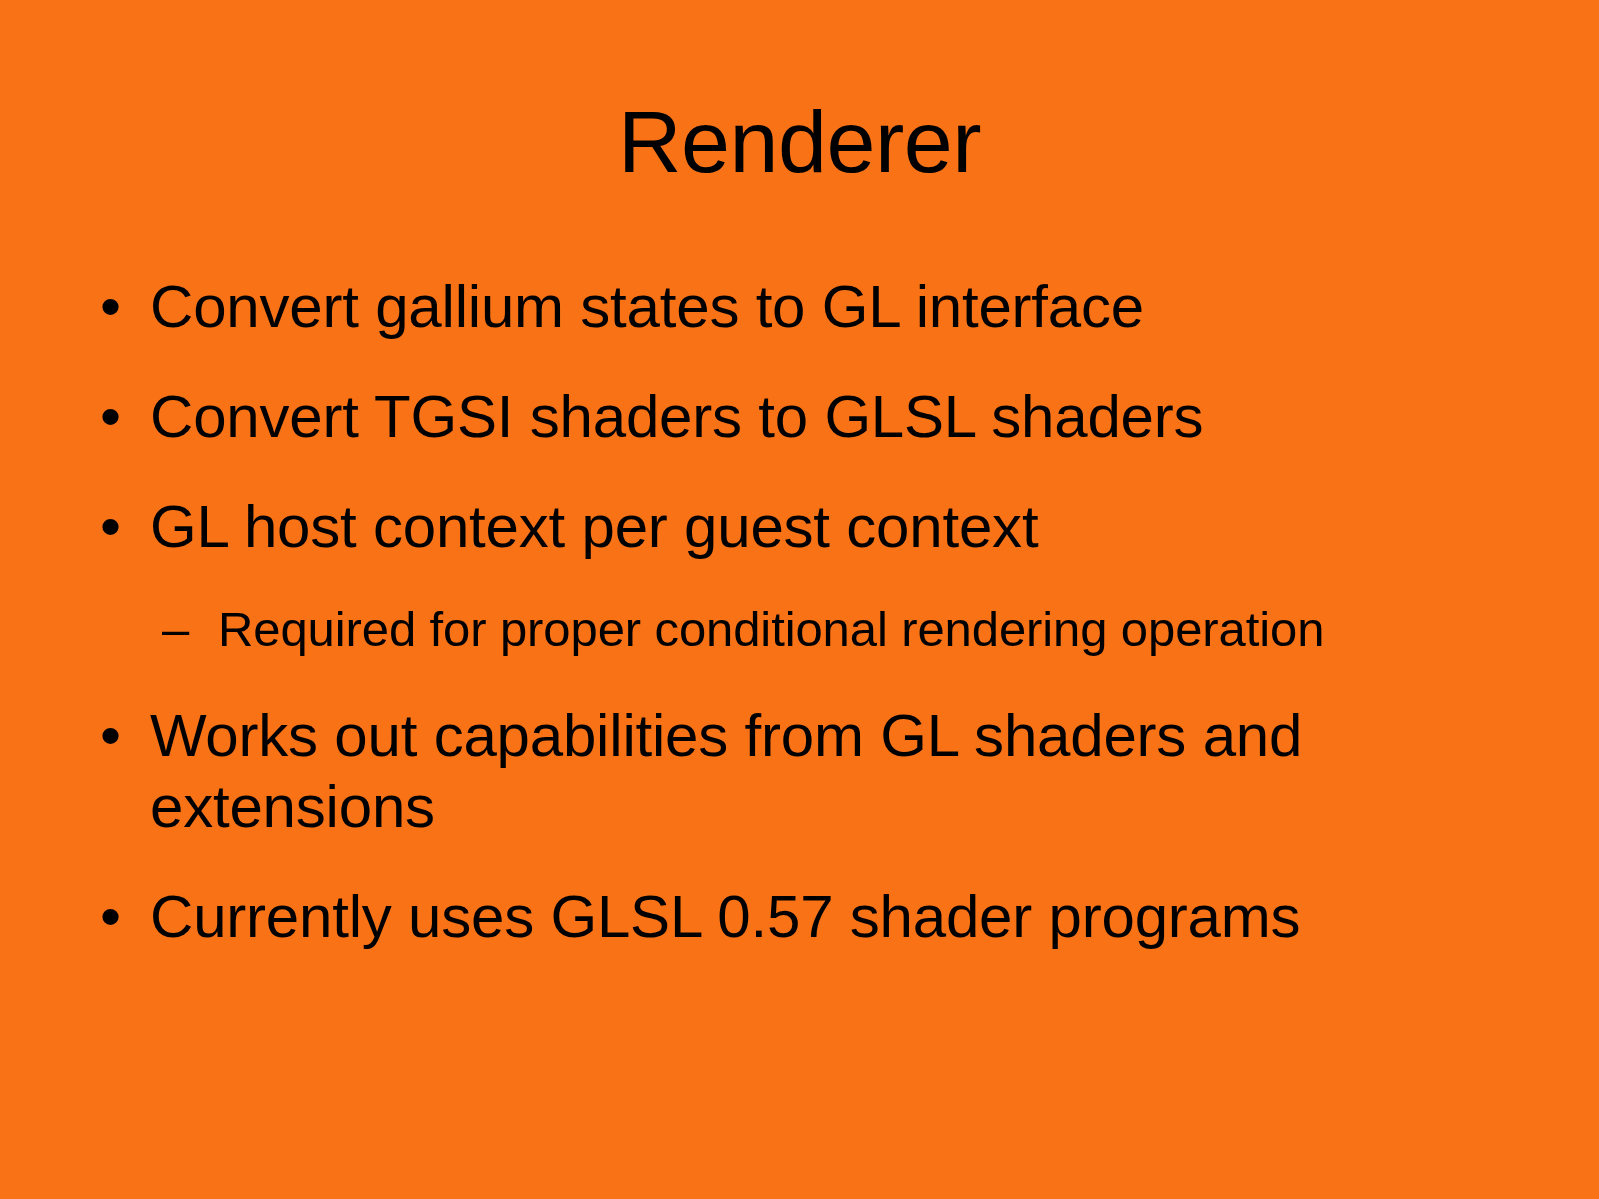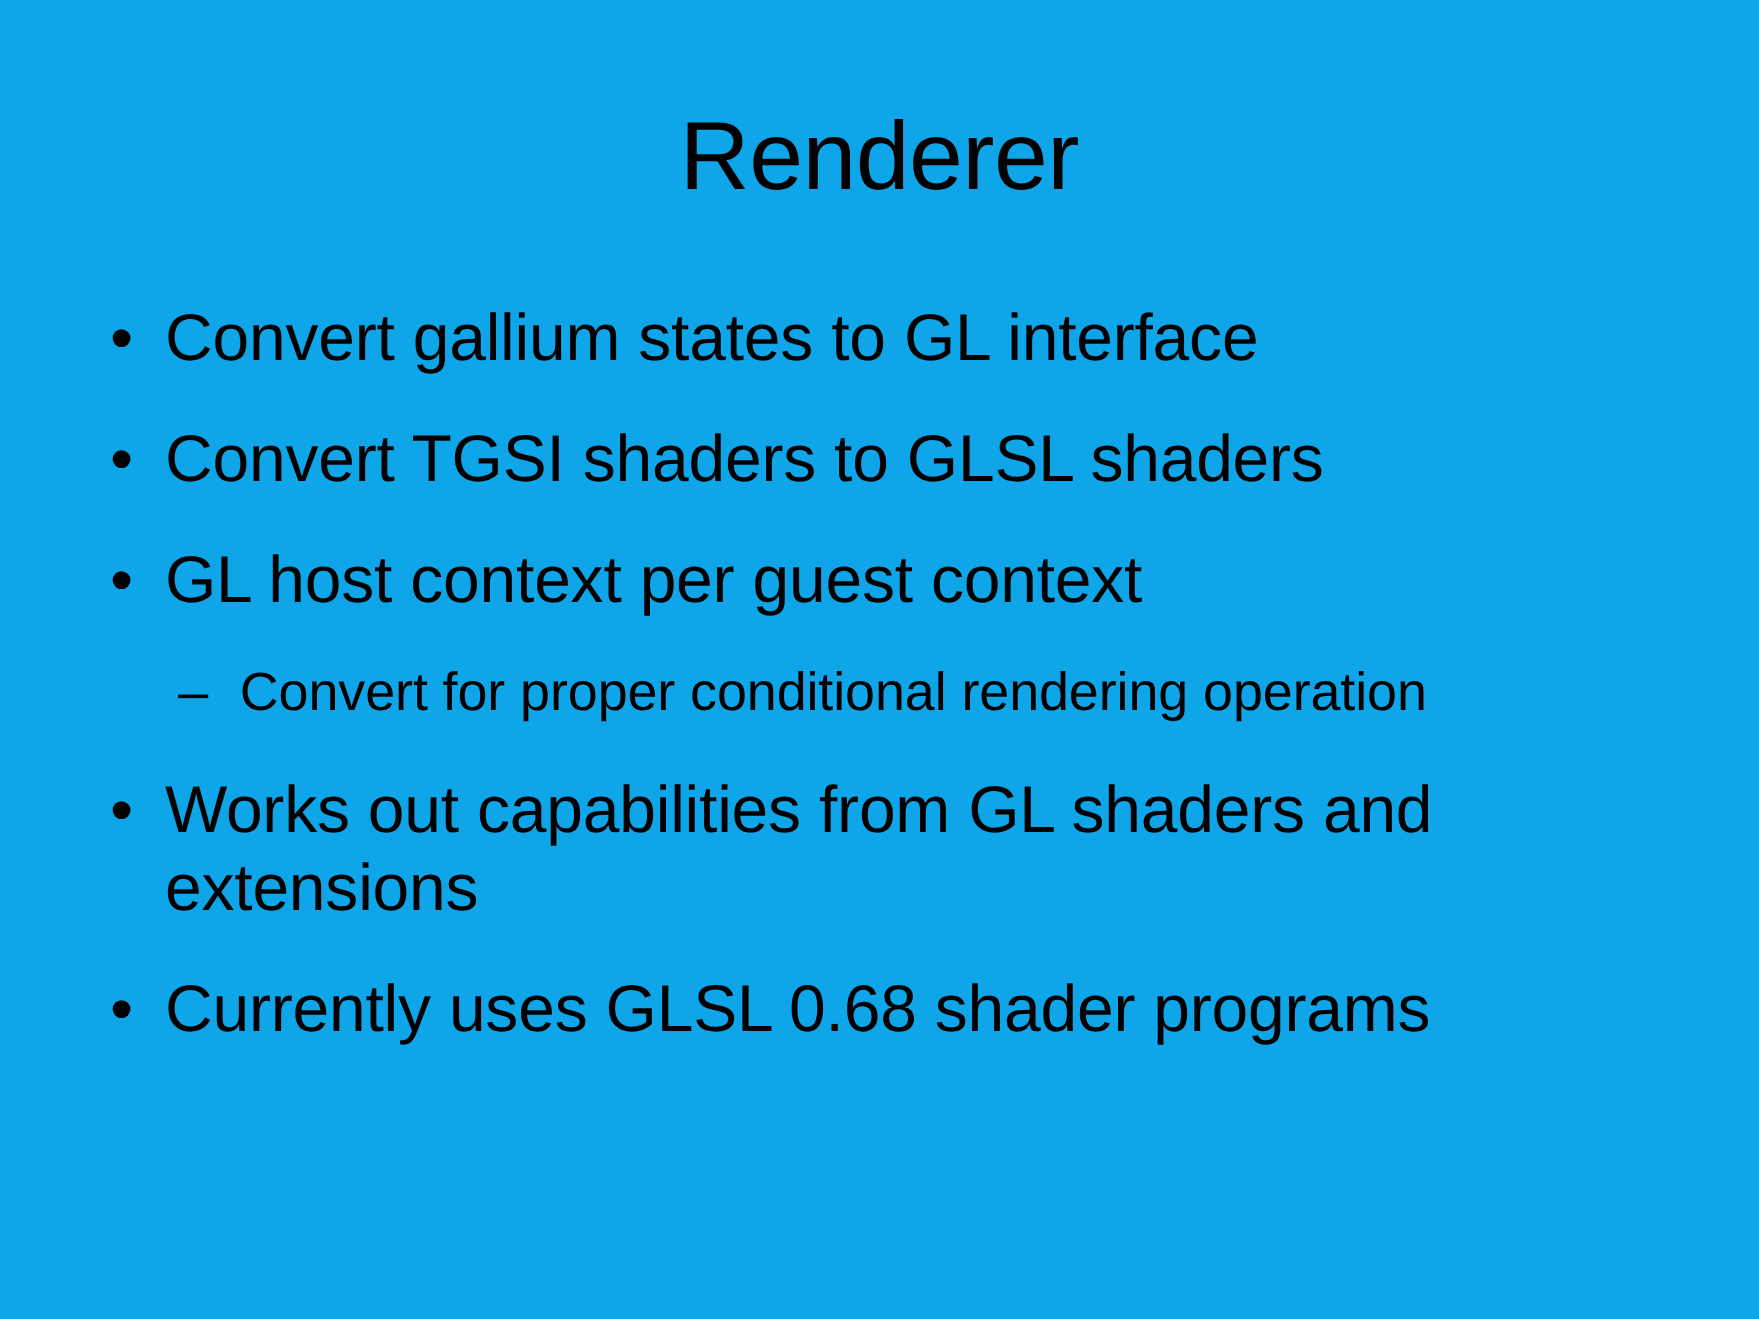--- a/index.html
+++ b/index.html
@@ -9,21 +9,21 @@
   }
   body {
     font-family: "Liberation Sans", sans-serif;
     color: #000000;
     -webkit-font-smoothing: antialiased;
   }
   .slide {
     position: relative;
     width: 1599px;
     height: 1199px;
-    background: #0ea5e9;
+    background: #f97316;
     overflow: hidden;
     box-sizing: border-box;
   }
   .slide-title {
     position: absolute;
     left: 0;
     top: 96px;
     width: 1599px;
     text-align: center;
     font-size: 88px;
@@ -96,27 +96,27 @@
       <span class="bullet-text">Convert TGSI shaders to GLSL shaders</span>
     </div>
 
     <div class="bullet-row">
       <span class="bullet-marker">•</span>
       <span class="bullet-text">GL host context per guest context</span>
     </div>
 
     <div class="bullet-row sub">
       <span class="bullet-marker">–</span>
-      <span class="bullet-text">Convert for proper conditional rendering operation</span>
+      <span class="bullet-text">Required for proper conditional rendering operation</span>
     </div>
 
     <div class="bullet-row">
       <span class="bullet-marker">•</span>
       <span class="bullet-text">Works out capabilities from GL shaders and extensions</span>
     </div>
 
     <div class="bullet-row">
       <span class="bullet-marker">•</span>
-      <span class="bullet-text">Currently uses GLSL 0.68 shader programs</span>
+      <span class="bullet-text">Currently uses GLSL 0.57 shader programs</span>
     </div>
 
   </div>
 </div>
 
 </body></html>

